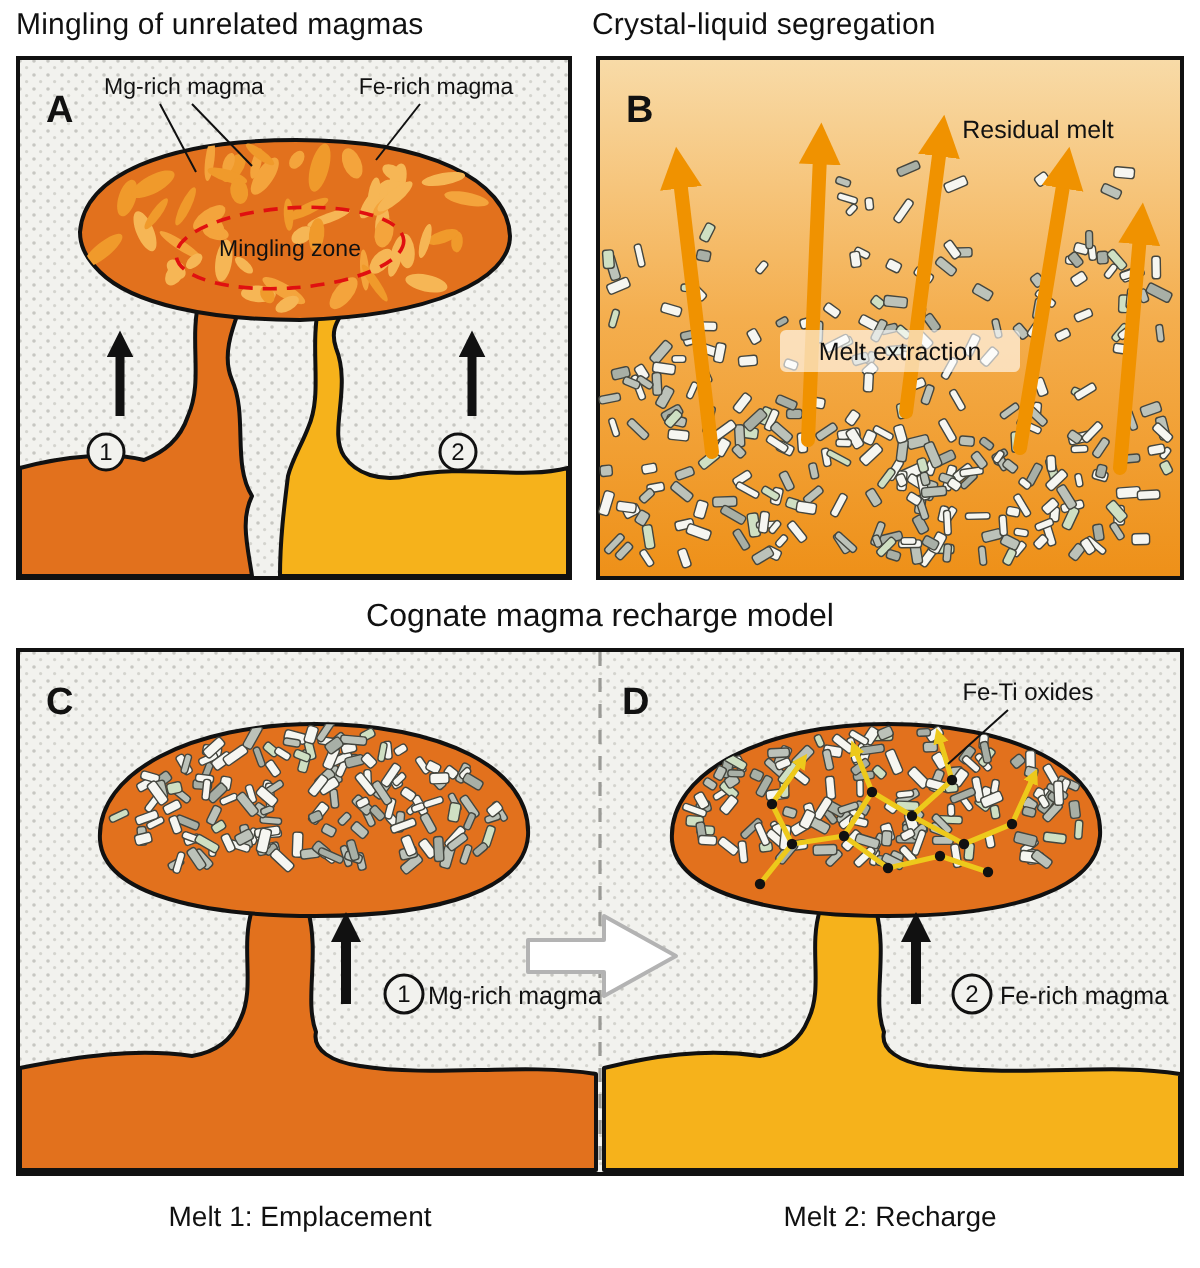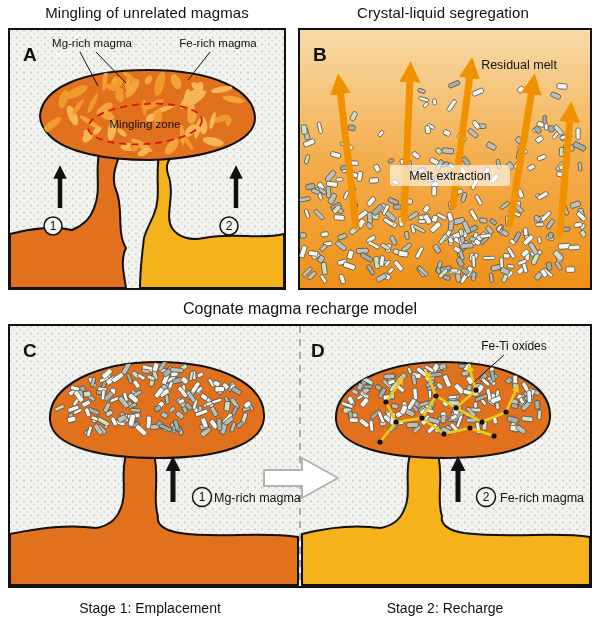--- a/index.html
+++ b/index.html
@@ -1,21 +1,21 @@
 <!DOCTYPE html>
 <html><head>
 <meta charset="utf-8">
 <style>
   html,body{margin:0;padding:0;}
   body{
     width:600px;height:634px;background:#ffffff;position:relative;overflow:hidden;
     font-family:"Liberation Sans",sans-serif;color:#111;
   }
   .abs{position:absolute;}
-  .panel-title{font-size:15px;text-align:center;letter-spacing:.1px;}
+  .panel-title{font-size:15px;letter-spacing:.1px;}
   .section-title{font-size:16px;text-align:center;}
   .caption{font-size:14px;text-align:center;}
   svg text{font-family:"Liberation Sans",sans-serif;fill:#111;}
   .letter{font-size:19px;font-weight:bold;}
   .lbl{font-size:11.5px;}
   .lbl12{font-size:12px;}
   .lbl125{font-size:12.5px;}
   .num{font-size:12px;}
 </style>
 </head>
@@ -836,14 +836,14 @@
   <circle cx="478" cy="173" r="9.5" fill="#f2f2ee" stroke="#111" stroke-width="1.5"></circle>
   <text x="478" y="177.2" text-anchor="middle" class="num">2</text>
   <text x="492" y="178" class="lbl125">Fe-rich magma</text>
 
   <polygon points="256,146 294,146 294,134 330,154 294,174 294,162 256,162" fill="#ffffff" stroke="#b3b3b3" stroke-width="2" stroke-linejoin="round"></polygon>
 
   <text x="15" y="33" class="letter">C</text>
   <text x="303" y="33" class="letter">D</text>
 </svg>
 
-<div class="abs caption" style="left:8px;top:600px;width:284px;">Stage 1: Emplacement</div>
-<div class="abs caption" style="left:298px;top:600px;width:294px;">Stage 2: Recharge</div>
+<div class="abs caption" style="left:8px;top:600px;width:284px;">Melt 1: Emplacement</div>
+<div class="abs caption" style="left:298px;top:600px;width:294px;">Melt 2: Recharge</div>
 
 </body></html>

